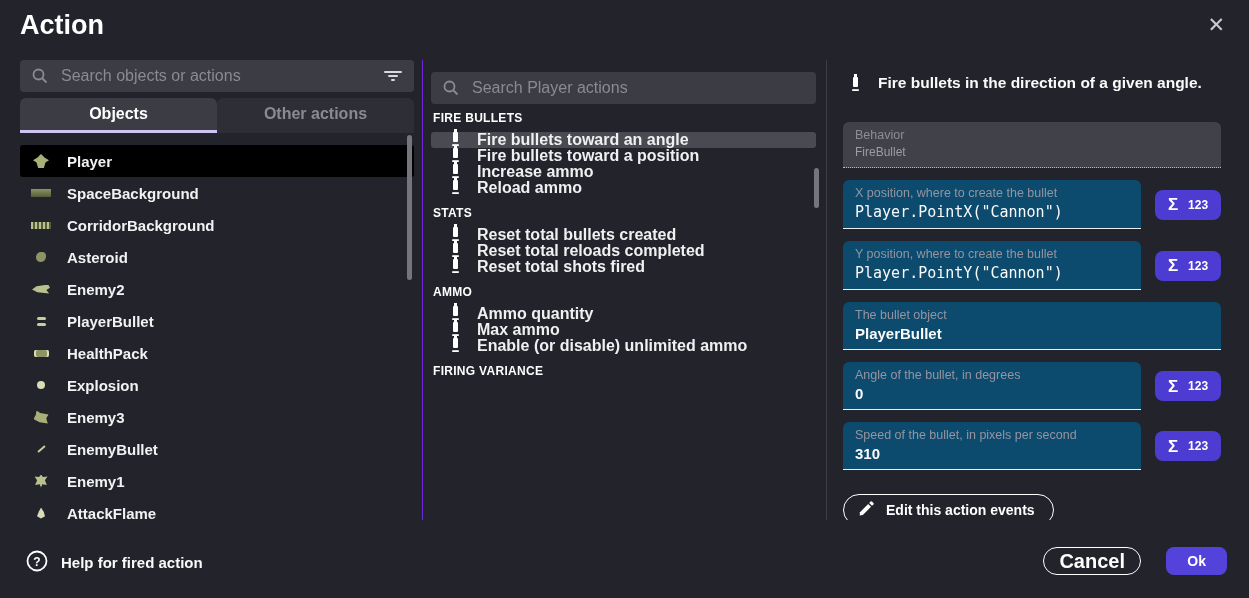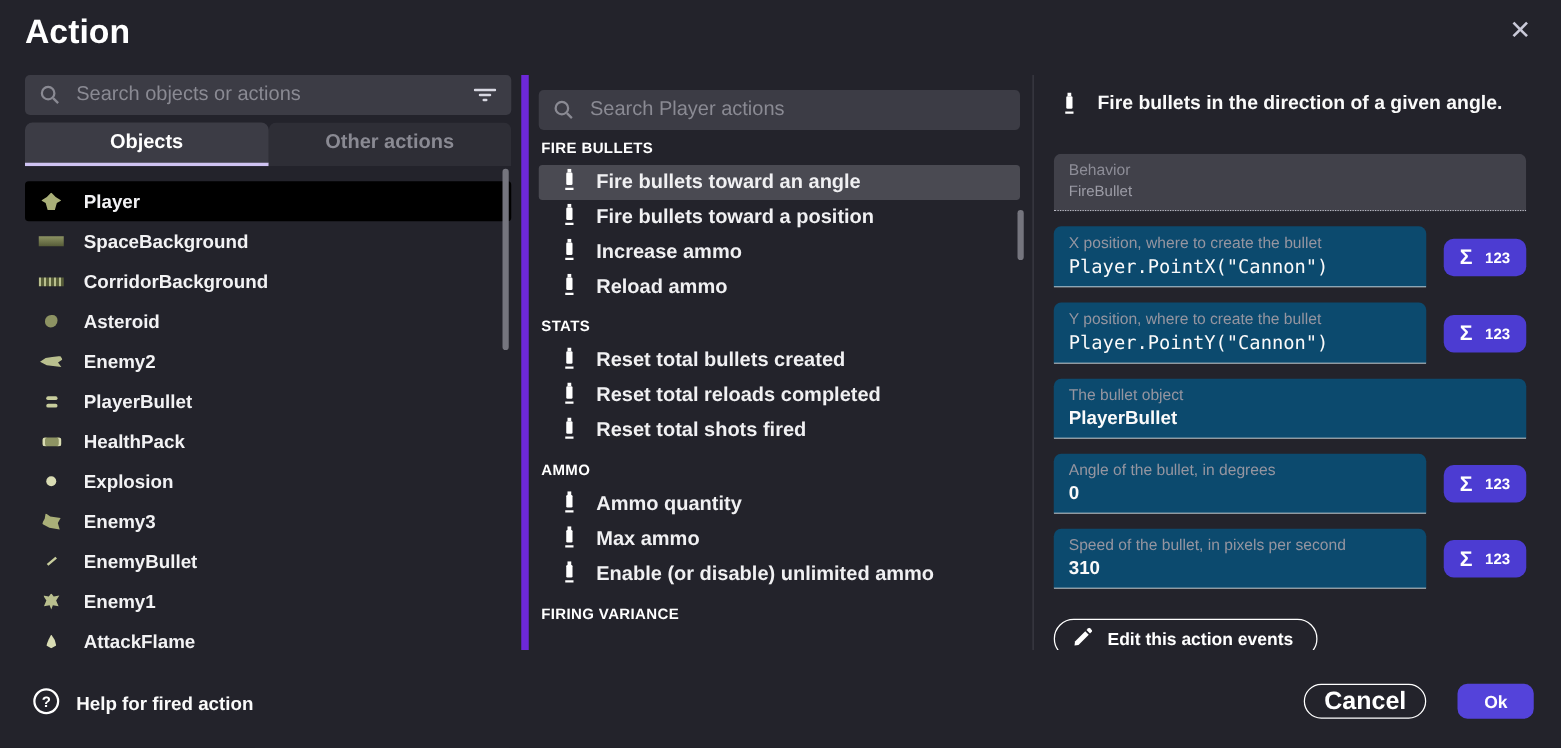--- a/index.html
+++ b/index.html
@@ -11,21 +11,21 @@
   }
   .page{position:relative;width:1249px;height:598px;background:#23232b;}
 
   
   .hdr{position:absolute;top:0;left:0;right:0;height:60px;}
   .title{position:absolute;left:20px;top:10px;font-size:27px;font-weight:bold;color:#ffffff;}
   .close{position:absolute;right:24px;top:14px;font-size:21px;color:#c9c9d8;cursor:pointer;line-height:1;}
 
   
   .content{position:absolute;top:60px;left:0;width:1249px;height:460px;display:flex;overflow:hidden;}
-  .col-left{width:423px;box-sizing:border-box;padding:0 8px 0 20px;border-right:6px solid #6d28d9;position:relative;}
+  .col-left{width:423px;box-sizing:border-box;padding:0 8px 0 20px;border-right:1px solid #6d28d9;position:relative;}
   .col-mid{width:404px;box-sizing:border-box;padding:12px 10px 0 8px;border-right:1px solid #3d3d45;position:relative;overflow:hidden;}
   .col-right{flex:1;box-sizing:border-box;padding:10px 28px 0 16px;overflow:hidden;}
 
   
   .search{height:32px;background:#3c3c45;border-radius:4px;display:flex;align-items:center;padding:0 12px;gap:11px;}
   .search input{flex:1;background:transparent;border:0;outline:none;color:#e8e8ea;font-size:16px;font-family:inherit;min-width:0;}
   .search input::placeholder{color:#8a8a93;}
   .sicon{flex:0 0 auto;display:flex;}
 
   
@@ -52,21 +52,21 @@
   .s-pack{width:15px;height:7px;border-radius:2px;background:#8d9363;box-shadow:inset 2px 0 0 #d9dcb4,inset -2px 0 0 #d9dcb4;}
   .s-dot{width:8px;height:8px;border-radius:50%;background:#d9dcb4;}
   .s-ship3{width:15px;height:13px;background:#a9af78;clip-path:polygon(20% 0,45% 20%,100% 30%,85% 60%,95% 100%,40% 90%,0 65%,15% 35%);}
   .s-slash{width:9px;height:2px;background:#c8cd9d;transform:rotate(-40deg);}
   .s-spider{width:13px;height:13px;background:#b9bf8e;clip-path:polygon(50% 0,65% 20%,100% 15%,80% 45%,95% 80%,60% 75%,50% 100%,40% 75%,5% 80%,20% 45%,0 15%,35% 20%);}
   .s-flame{width:8px;height:11px;background:#d9dcb4;clip-path:polygon(50% 0,85% 40%,100% 80%,50% 100%,0 80%,25% 35%);}
 
   
   .sec-hdr{font-size:12px;font-weight:bold;color:#ffffff;margin:10px 0 7px 2px;letter-spacing:.3px;white-space:nowrap;}
   .sec-hdr.first{margin-top:7px;}
-  .act-row{height:28px;display:flex;align-items:center;padding-left:20px;gap:17px;border-radius:3px;cursor:pointer;}
+  .act-row{height:16px;display:flex;align-items:center;padding-left:20px;gap:17px;border-radius:3px;cursor:pointer;}
   .act-row.sel{background:#4a4a52;}
   .act-lbl{font-size:16px;font-weight:600;color:#f0f0f2;white-space:nowrap;}
 
   
   .sb{position:absolute;width:5px;background:#75757e;border-radius:3px;cursor:pointer;}
   .sb-left{right:10px;top:75px;height:145px;}
   .sb-mid{right:7px;top:108px;height:40px;}
 
   
   .desc{display:flex;align-items:flex-start;gap:18px;margin:4px 0 26px 8px;}

